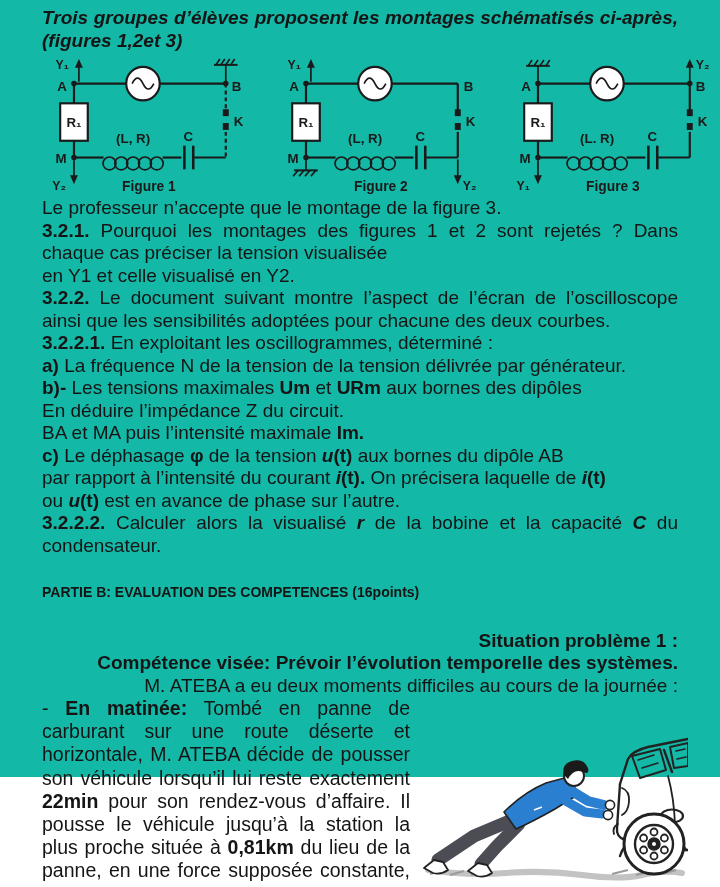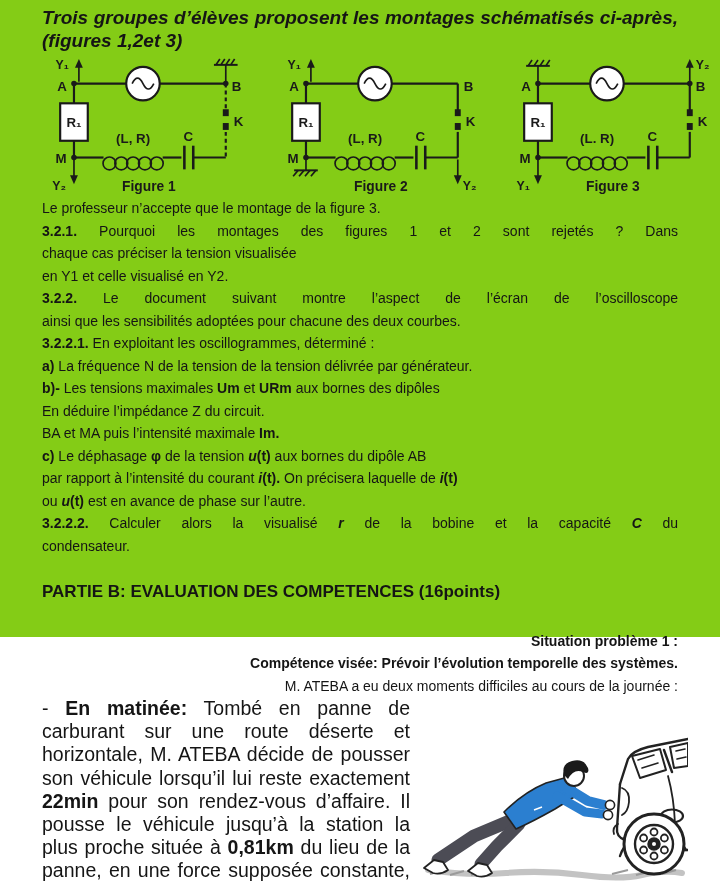--- a/index.html
+++ b/index.html
@@ -1,44 +1,44 @@
 <!DOCTYPE html>
 <html><head>
 <meta charset="utf-8">
 <style>
   html,body{margin:0;padding:0;background:#ffffff;}
   body{
     width:720px;height:887px;overflow:hidden;
     font-family:"Liberation Sans","DejaVu Sans",sans-serif;
     color:#151515;
   }
-  .page{position:relative;width:720px;height:637px;background:#84cc16;}
+  .page{position:relative;width:720px;height:777px;background:#14b8a6;}
 
   
   .title{padding:6px 42px 0 42px;font-weight:bold;font-style:italic;font-size:19px;line-height:23px;}
   .title .l1{text-align:justify;text-align-last:justify;}
 
   
   .figures-row{display:flex;gap:2px;padding:4px 2px 0 26px;height:140px;box-sizing:border-box;}
   svg.fig{width:230px;height:138px;flex:0 0 auto;}
   .wire{stroke:#1a1a1a;stroke-width:2.2;fill:none;}
   .thin{stroke:#1a1a1a;stroke-width:1.7;fill:none;}
   .wired{stroke-dasharray:4 3;}
   .lbl{font-family:"Liberation Sans","DejaVu Sans",sans-serif;font-weight:bold;font-size:13.5px;fill:#1a1a1a;}
   .lbl-s{font-family:"Liberation Sans","DejaVu Sans",sans-serif;font-weight:bold;font-size:12.5px;fill:#1a1a1a;}
   .figcap{font-family:"Liberation Sans","DejaVu Sans",sans-serif;font-weight:bold;font-size:14px;fill:#1a1a1a;}
 
   
-  .tline{font-size:14px;line-height:22.5px;}
+  .tline{font-size:19px;line-height:22.5px;}
   .just{text-align:justify;text-align-last:justify;text-justify:inter-word;}
   .b{font-weight:700;margin-top:32px;}
   .bi{font-weight:700;font-style:italic;}
 
   .body-text{margin:5px 42px 0 42px;}
-  .part-b{margin:24px 42px 0 42px;font-weight:700;font-size:17px;line-height:22.5px;}
+  .part-b{margin:24px 42px 0 42px;font-weight:700;font-size:14px;line-height:22.5px;}
   .situation{margin:26px 42px 0 42px;text-align:right;}
 
   .columns{display:flex;margin:0 0 0 42px;}
   .col-text{width:368px;}
   .col-text .tline{font-size:19.5px;line-height:23.2px;}
   .col-illustration{width:300px;padding-top:34px;margin-left:6px;}
   svg.illu{width:272px;height:150px;display:block;}
 </style>
 </head>
 <body>

